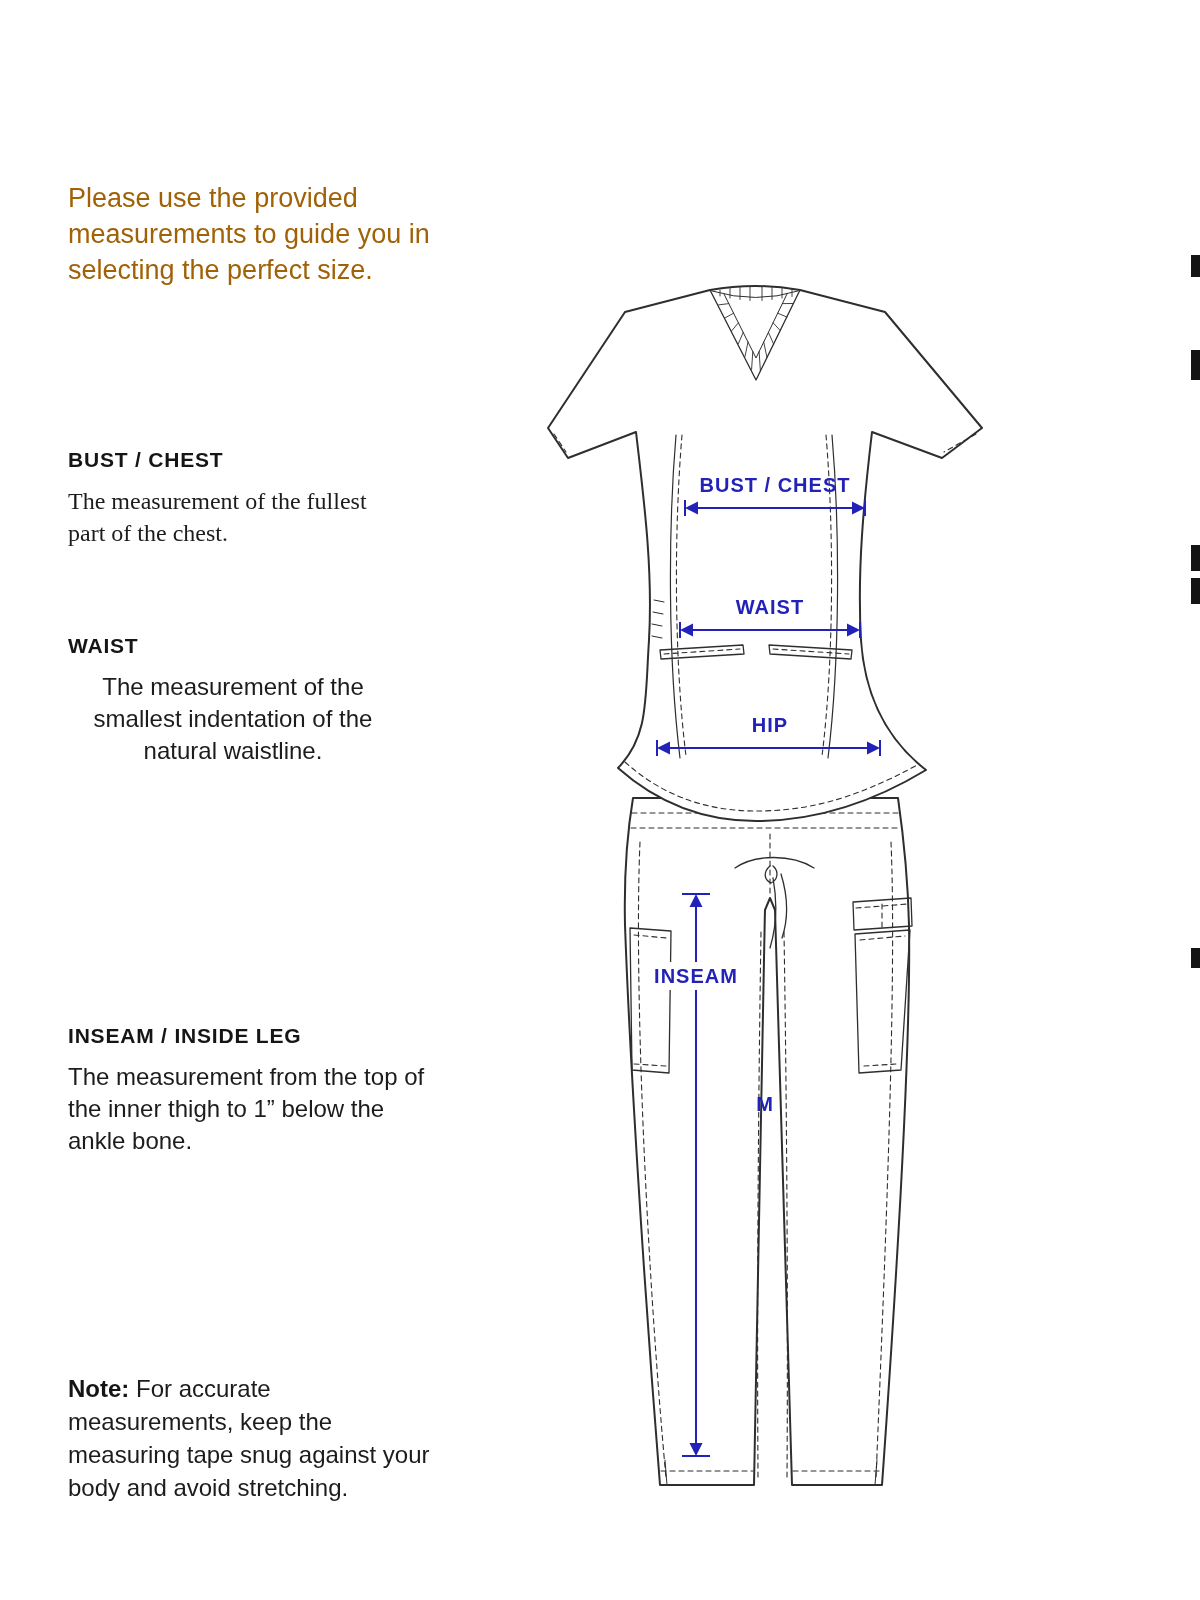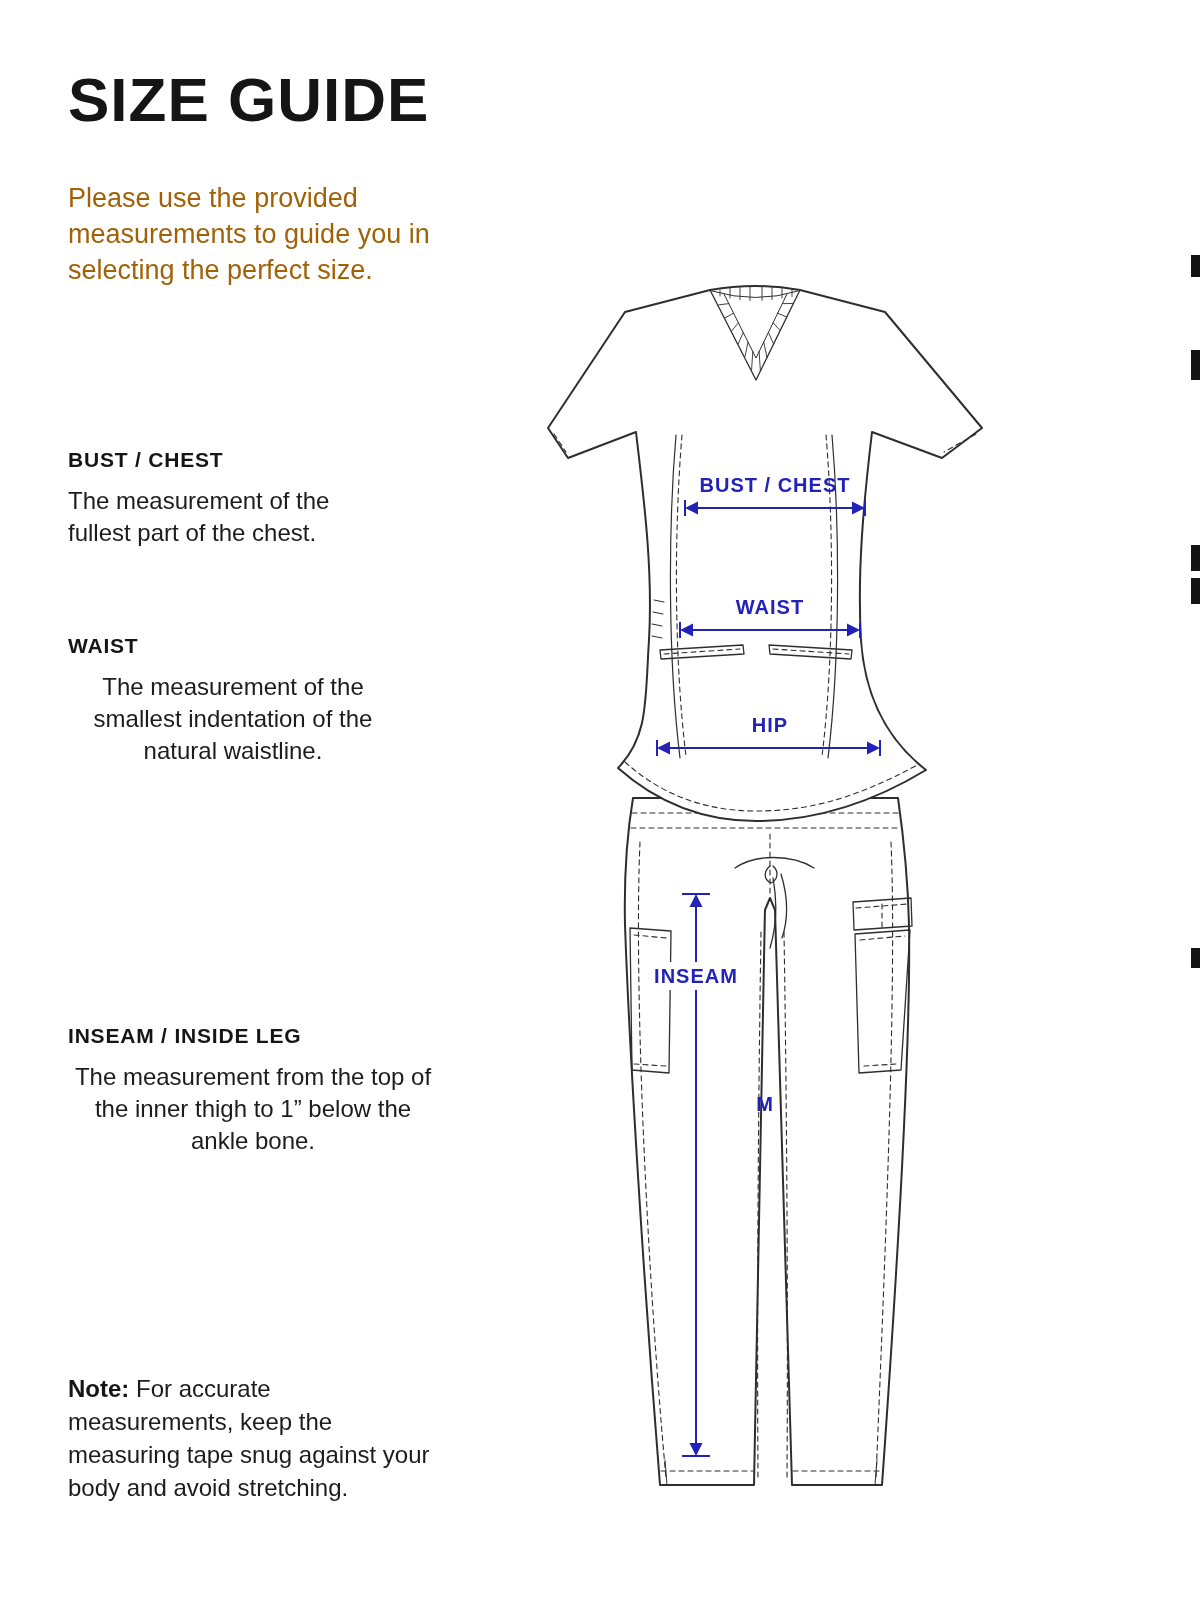--- a/index.html
+++ b/index.html
@@ -11,24 +11,24 @@
     position:absolute; left:68px; top:66px; margin:0;
     font-size:62px; line-height:1.1; font-weight:700; letter-spacing:1px; color:#151515;
   }
   .intro {
     position:absolute; left:68px; top:180px; margin:0; width:445px;
     font-size:27px; line-height:36px; color:#a16207;
   }
   .sec { position:absolute; left:68px; }
   .sec h2 { margin:0 0 13px 0; font-size:21px; font-weight:700; letter-spacing:0.8px; color:#151515; }
   .sec p  { margin:0; font-size:24px; line-height:32px; color:#1c1c1c; }
-  #sec-bust   { top:448px; } #sec-bust p   { width:300px; }
+  #sec-bust   { top:448px; } #sec-bust p   { width:300px;font-family:Liberation Serif, serif; }
   #sec-waist  { top:634px; } #sec-waist p  { width:330px;text-align:center; }
   #sec-hips   { top:820px; } #sec-hips p   { width:405px; }
-  #sec-inseam { top:1024px; } #sec-inseam p { width:370px;text-align:center; }
+  #sec-inseam { top:1024px; } #sec-inseam p { width:370px; }
   .note {
     position:absolute; left:68px; top:1372px; margin:0; width:368px;
     font-size:24px; line-height:33px; color:#1c1c1c;
   }
   .note b { font-weight:700; color:#151515; }
 
   .fig { position:absolute; left:530px; top:280px; width:470px; height:1230px; }
 
   .gline   { stroke:#2e2e2e; fill:none; stroke-linejoin:round; stroke-linecap:round; }
   .w2      { stroke-width:2; }
@@ -46,21 +46,20 @@
   #em2 { top:350px; height:30px; }
   #em3 { top:545px; height:26px; }
   #em4 { top:578px; height:26px; }
   #em5 { top:948px; height:20px; }
 </style>
 </head>
 <body>
 
 <div class="page">
 
-  <h1 class="page-title">SIZE GUIDE</h1>
   <p class="intro">Please use the provided measurements to guide you in selecting the perfect size.</p>
 
   <section class="sec" id="sec-bust">
     <h2>BUST / CHEST</h2>
     <p>The measurement of the fullest part of the chest.</p>
   </section>
 
   <section class="sec" id="sec-waist">
     <h2>WAIST</h2>
     <p>The measurement of the smallest indentation of the natural waistline.</p>

